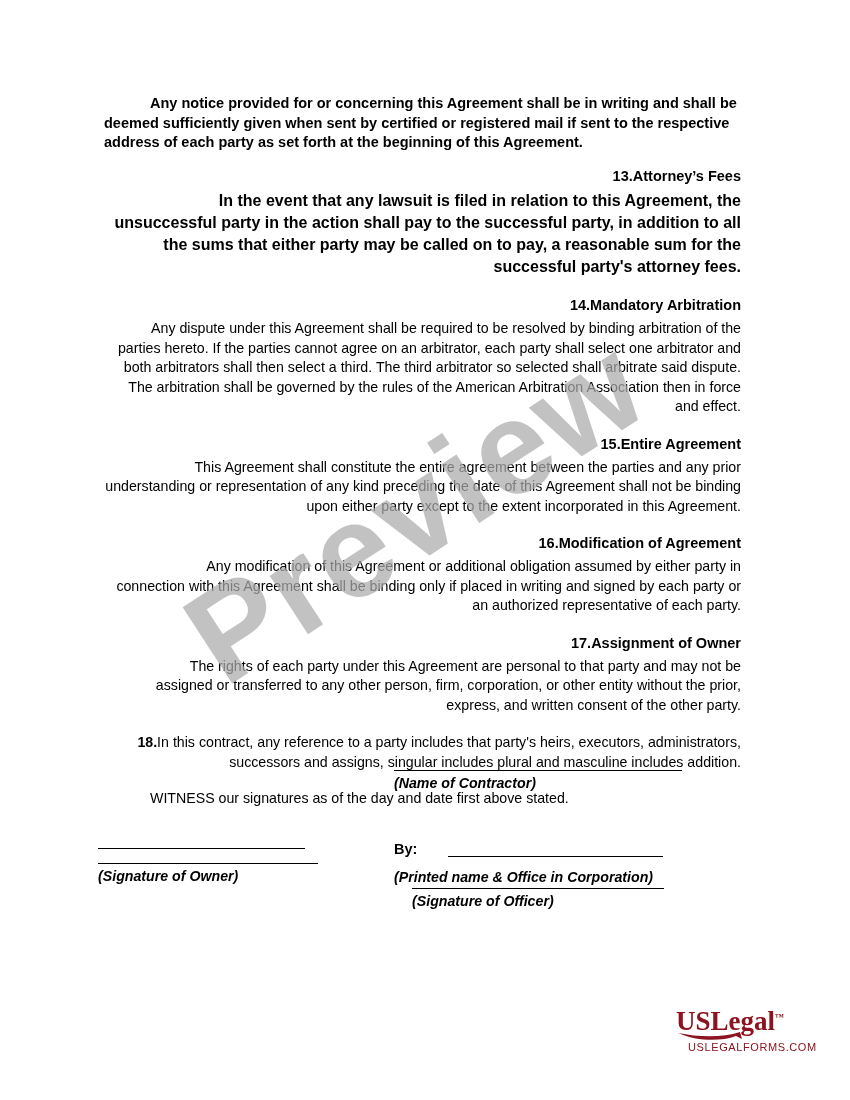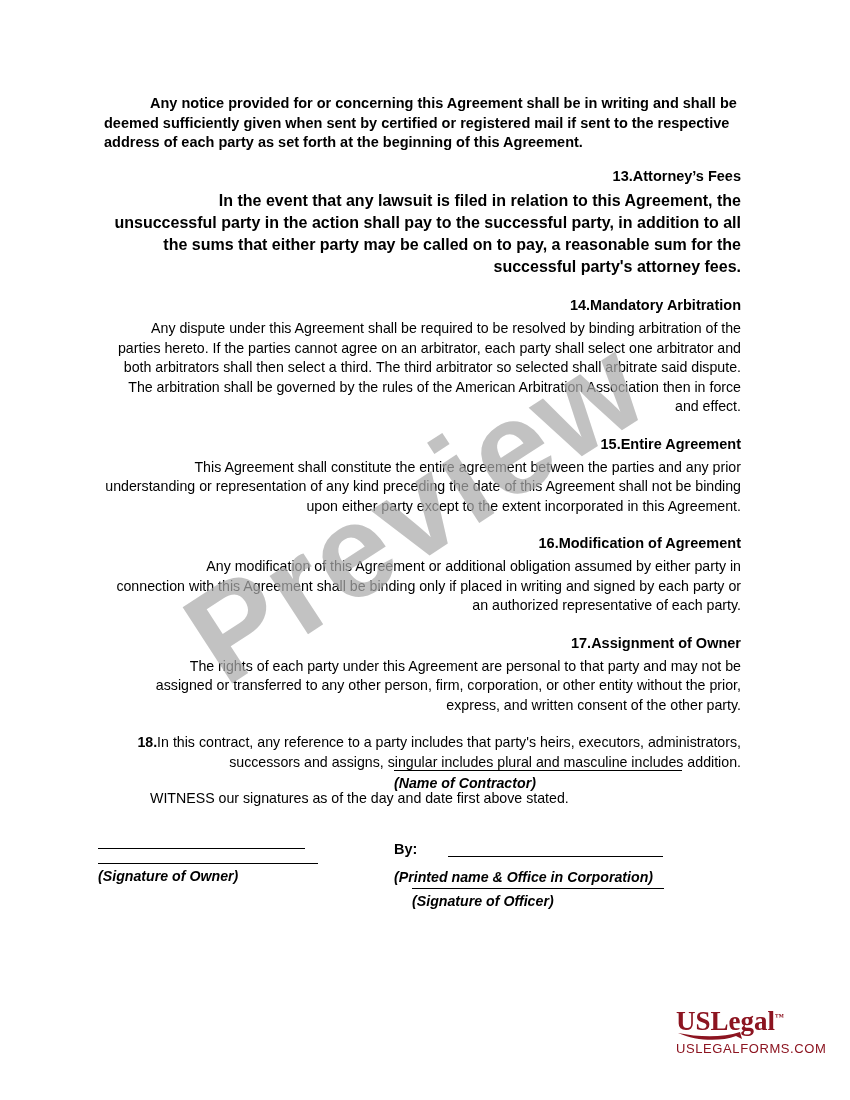--- a/index.html
+++ b/index.html
@@ -154,25 +154,25 @@
   }
   .logo-main .legal {
     color: #8c1420;
   }
   .logo-tm {
     font-size: 9px;
     vertical-align: super;
   }
   .logo-sub {
     font-family: "Liberation Sans", sans-serif;
-    font-size: 13px;
+    font-size: 11px;
     color: #8c1420;
     letter-spacing: 0.6px;
     margin-top: 6px;
-    margin-left: 0;
+    margin-left: 12px;
   }
   .logo-swoosh {
     position: absolute;
     left: 0;
     top: 22px;
     width: 118px;
     height: 12px;
   }
 </style>
 </head>

